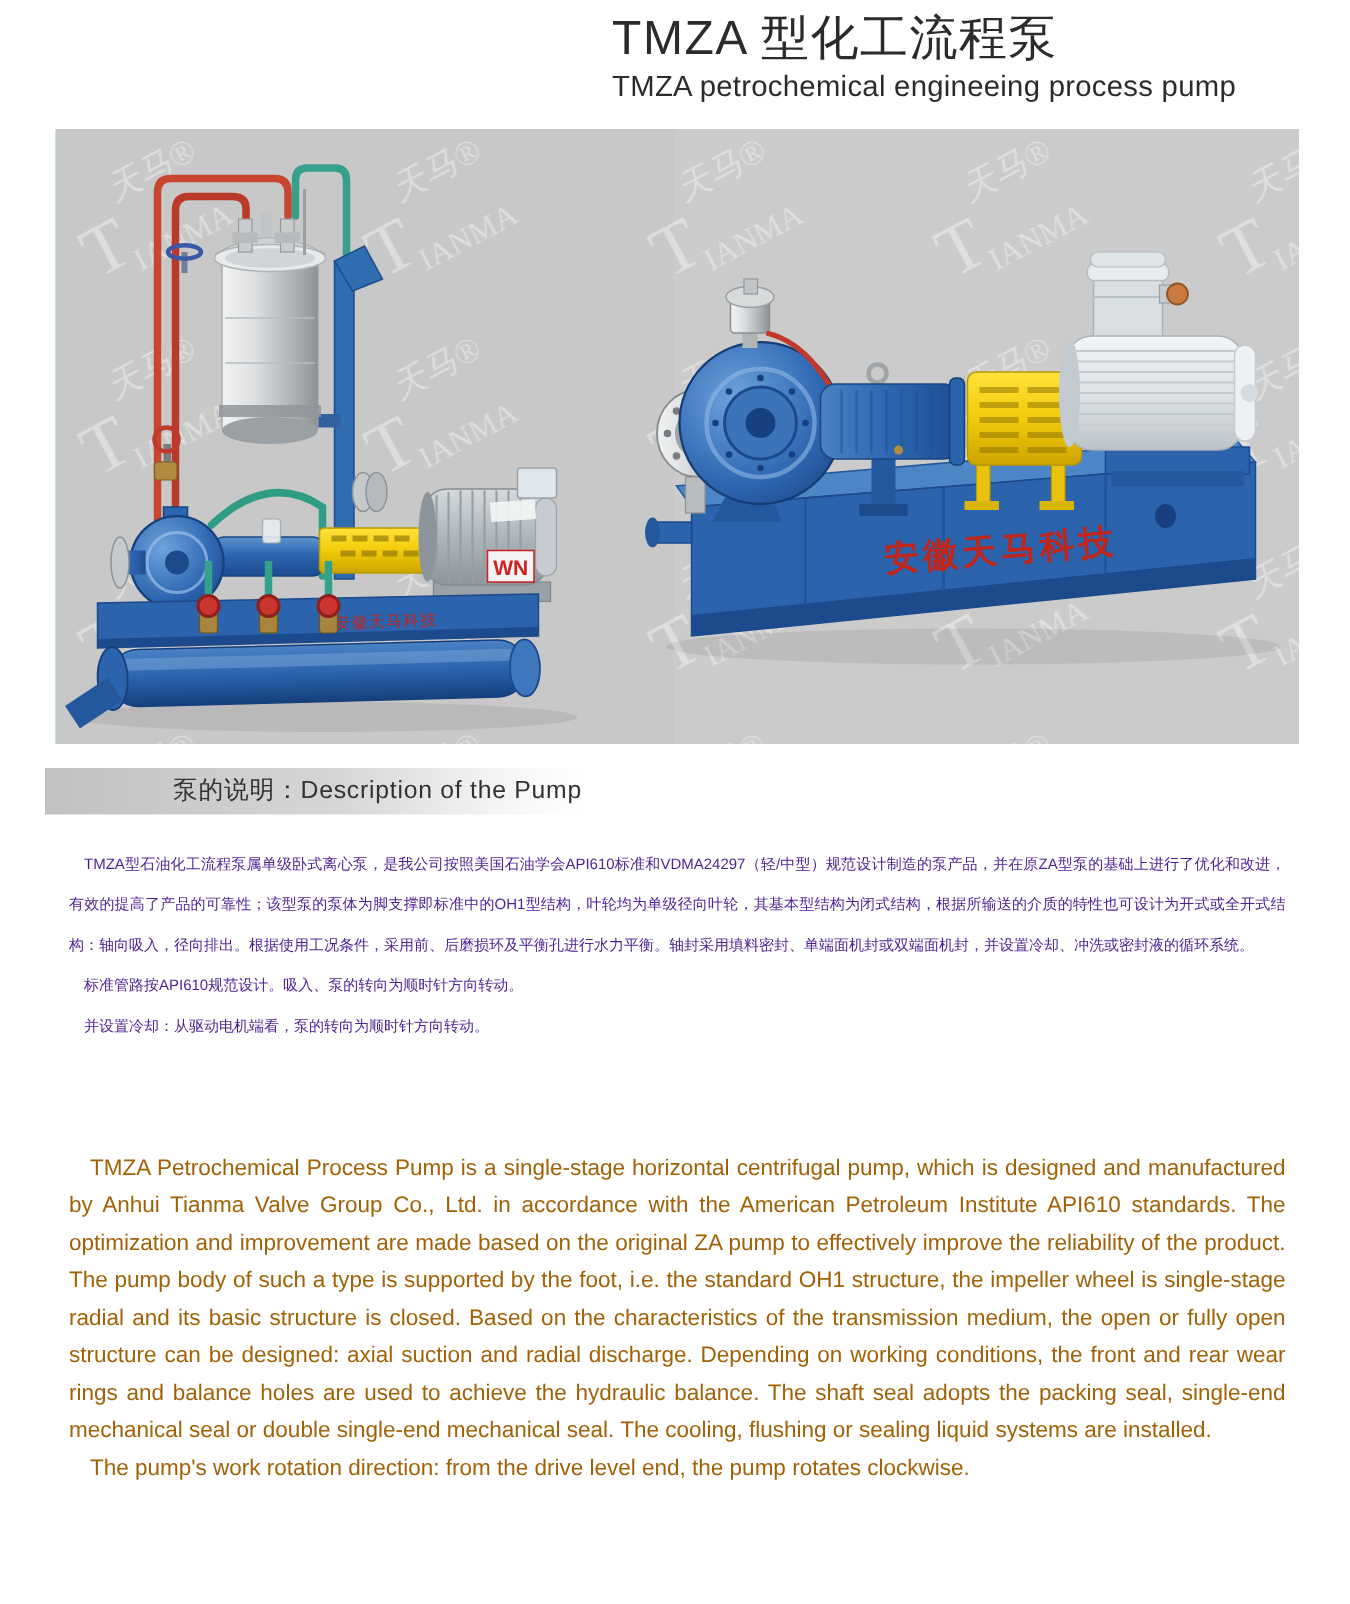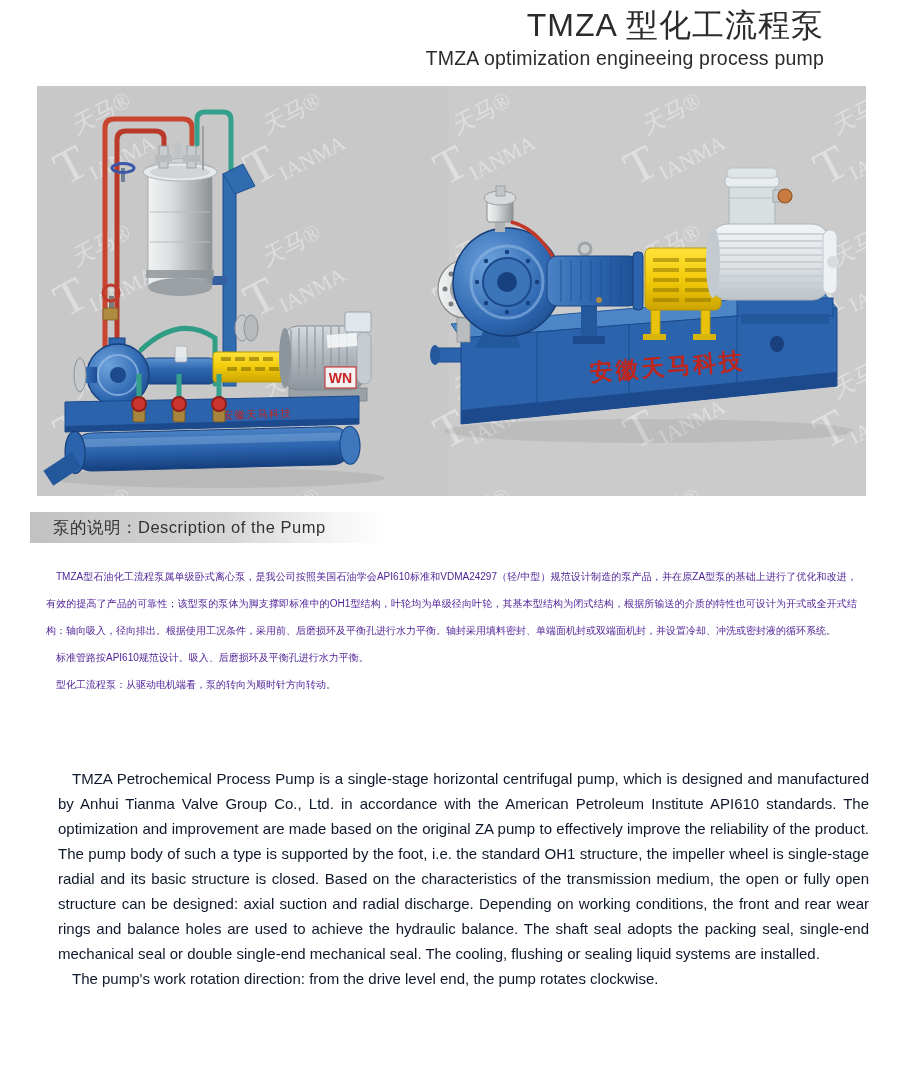--- a/index.html
+++ b/index.html
@@ -1,61 +1,62 @@
 <!DOCTYPE html>
 <html><head>
 <meta charset="utf-8">
 <style>
   * { margin:0; padding:0; box-sizing:border-box; }
   html,body { background:#ffffff; }
   .page {
     position:relative; width:900px; height:1069px; background:#ffffff;
     font-family:"Liberation Sans", sans-serif; overflow:hidden;
   }
-  .titles { position:absolute; top:5px; right:76px; text-align:right; color:#2b2b2b; }
+  .titles { position:absolute; top:5px; right:76px; color:#2b2b2b; }
   .titles h1 { font-size:32px; font-weight:normal; letter-spacing:1px; line-height:40px; }
   .titles h2 { font-size:19.5px; font-weight:normal; letter-spacing:0.2px; line-height:24px; margin-top:1px; }
 
   .photo-area {
     position:absolute; left:37px; top:86px; width:829px; height:410px;
     background:#86efac;
   }
   .photo-area svg { display:block; }
 
   .section-bar {
     position:absolute; left:30px; top:512px; width:358px; height:31px;
     background:linear-gradient(90deg,#c1c1c1 0%, #d6d6d6 55%, #f5f5f5 85%, #ffffff 100%);
+    text-align:right;
   }
   .section-bar span {
     display:block; line-height:31px; padding-left:23px;
     font-size:16.5px; color:#323232; letter-spacing:0.5px;
   }
 
   .desc-zh {
     position:absolute; left:46px; top:563px; width:811px;
     font-size:10px; line-height:27px; color:#4c1d95; text-align:justify;
   }
   .desc-zh p { text-indent:10px; }
 
   .desc-en {
     position:absolute; left:46px; top:766px; width:811px;
-    font-size:15px; line-height:25px; color:#0f172a; text-align:justify;margin-left:12px;
+    font-size:15px; line-height:25px; color:#a16207; text-align:justify;
   }
   .desc-en p { text-indent:14px; }
 
   .wm-text { font-family:"Liberation Serif", serif; }
 </style>
 </head>
 <body>
 
 <div class="page">
 
   <header class="titles">
     <h1>TMZA 型化工流程泵</h1>
-    <h2>TMZA optimization engineeing process pump</h2>
+    <h2>TMZA petrochemical engineeing process pump</h2>
   </header>
 
   <div class="photo-area">
     <svg width="829" height="410" viewBox="0 0 829 410">
       <defs>
         <linearGradient id="gTank" x1="0" y1="0" x2="1" y2="0">
           <stop offset="0" stop-color="#f2f3f3"></stop>
             <stop offset="0.35" stop-color="#dcdee0"></stop>
           <stop offset="0.8" stop-color="#a7abae"></stop>
             <stop offset="1" stop-color="#8c9194"></stop>
@@ -363,22 +364,22 @@
       </g>
     </svg>
   </div>
 
   <div class="section-bar">
     <span>泵的说明：Description of the Pump</span>
   </div>
 
   <div class="desc-zh">
     <p>TMZA型石油化工流程泵属单级卧式离心泵，是我公司按照美国石油学会API610标准和VDMA24297（轻/中型）规范设计制造的泵产品，并在原ZA型泵的基础上进行了优化和改进，有效的提高了产品的可靠性；该型泵的泵体为脚支撑即标准中的OH1型结构，叶轮均为单级径向叶轮，其基本型结构为闭式结构，根据所输送的介质的特性也可设计为开式或全开式结构：轴向吸入，径向排出。根据使用工况条件，采用前、后磨损环及平衡孔进行水力平衡。轴封采用填料密封、单端面机封或双端面机封，并设置冷却、冲洗或密封液的循环系统。</p>
-    <p>标准管路按API610规范设计。吸入、后磨损环及平衡孔进行水力平衡。</p>
-    <p>型化工流程泵：从驱动电机端看，泵的转向为顺时针方向转动。</p>
+    <p>标准管路按API610规范设计。吸入、泵的转向为顺时针方向转动。</p>
+    <p>并设置冷却：从驱动电机端看，泵的转向为顺时针方向转动。</p>
   </div>
 
   <div class="desc-en">
     <p>TMZA Petrochemical Process Pump is a single-stage horizontal centrifugal pump, which is designed and manufactured by Anhui Tianma Valve Group Co., Ltd. in accordance with the American Petroleum Institute API610 standards. The optimization and improvement are made based on the original ZA pump to effectively improve the reliability of the product. The pump body of such a type is supported by the foot, i.e. the standard OH1 structure, the impeller wheel is single-stage radial and its basic structure is closed. Based on the characteristics of the transmission medium, the open or fully open structure can be designed: axial suction and radial discharge. Depending on working conditions, the front and rear wear rings and balance holes are used to achieve the hydraulic balance. The shaft seal adopts the packing seal, single-end mechanical seal or double single-end mechanical seal. The cooling, flushing or sealing liquid systems are installed.</p>
     <p>The pump's work rotation direction: from the drive level end, the pump rotates clockwise.</p>
   </div>
 
 </div>
 
 </body></html>

